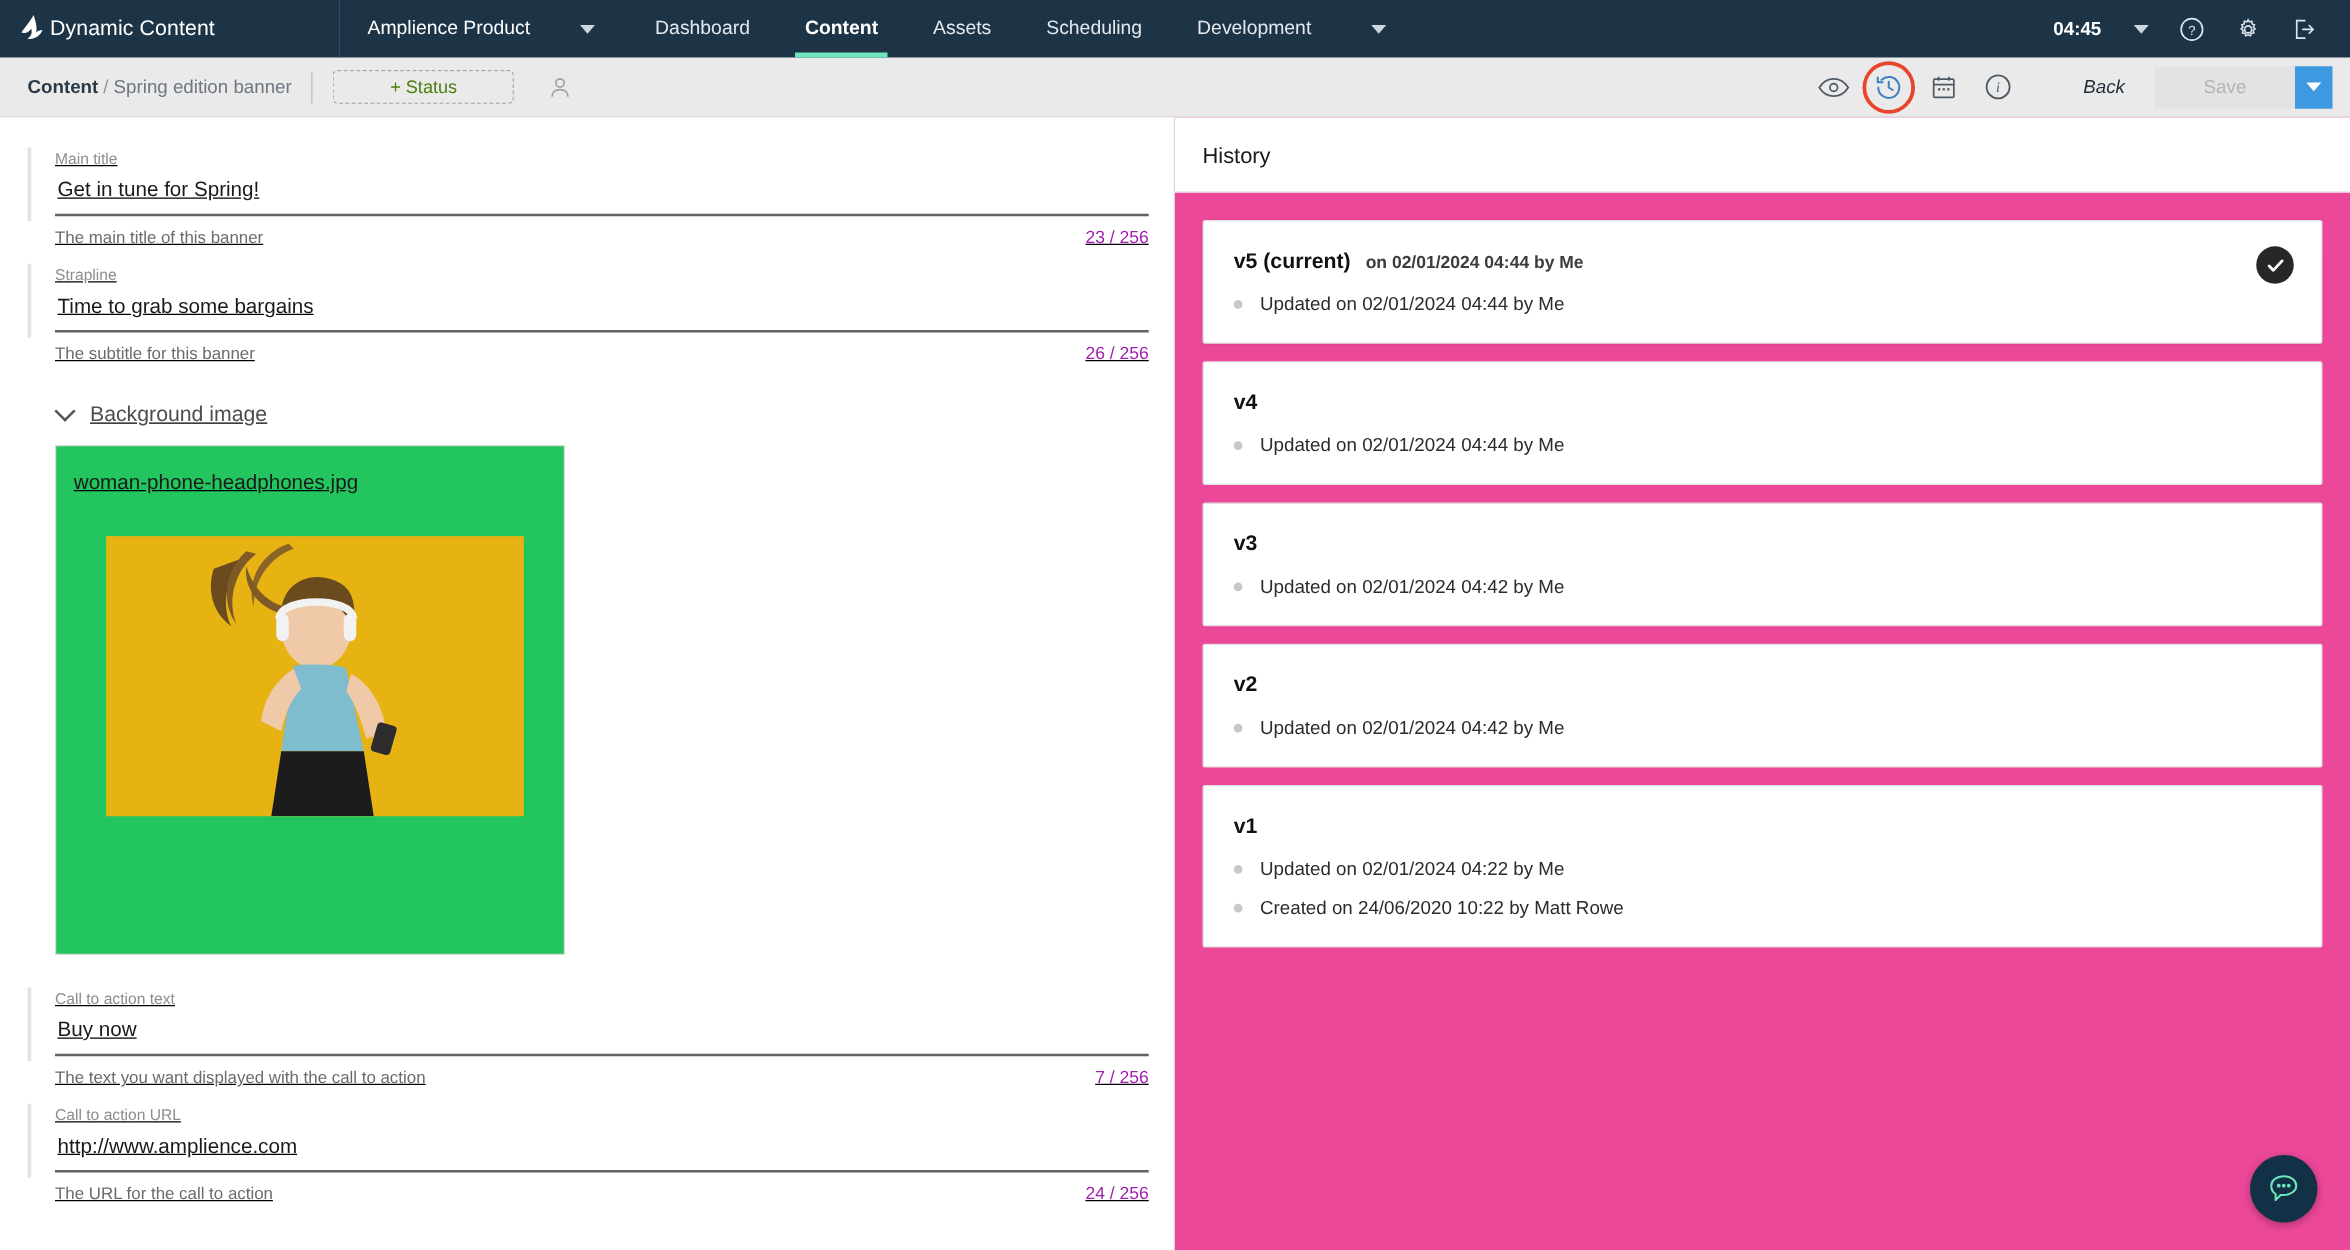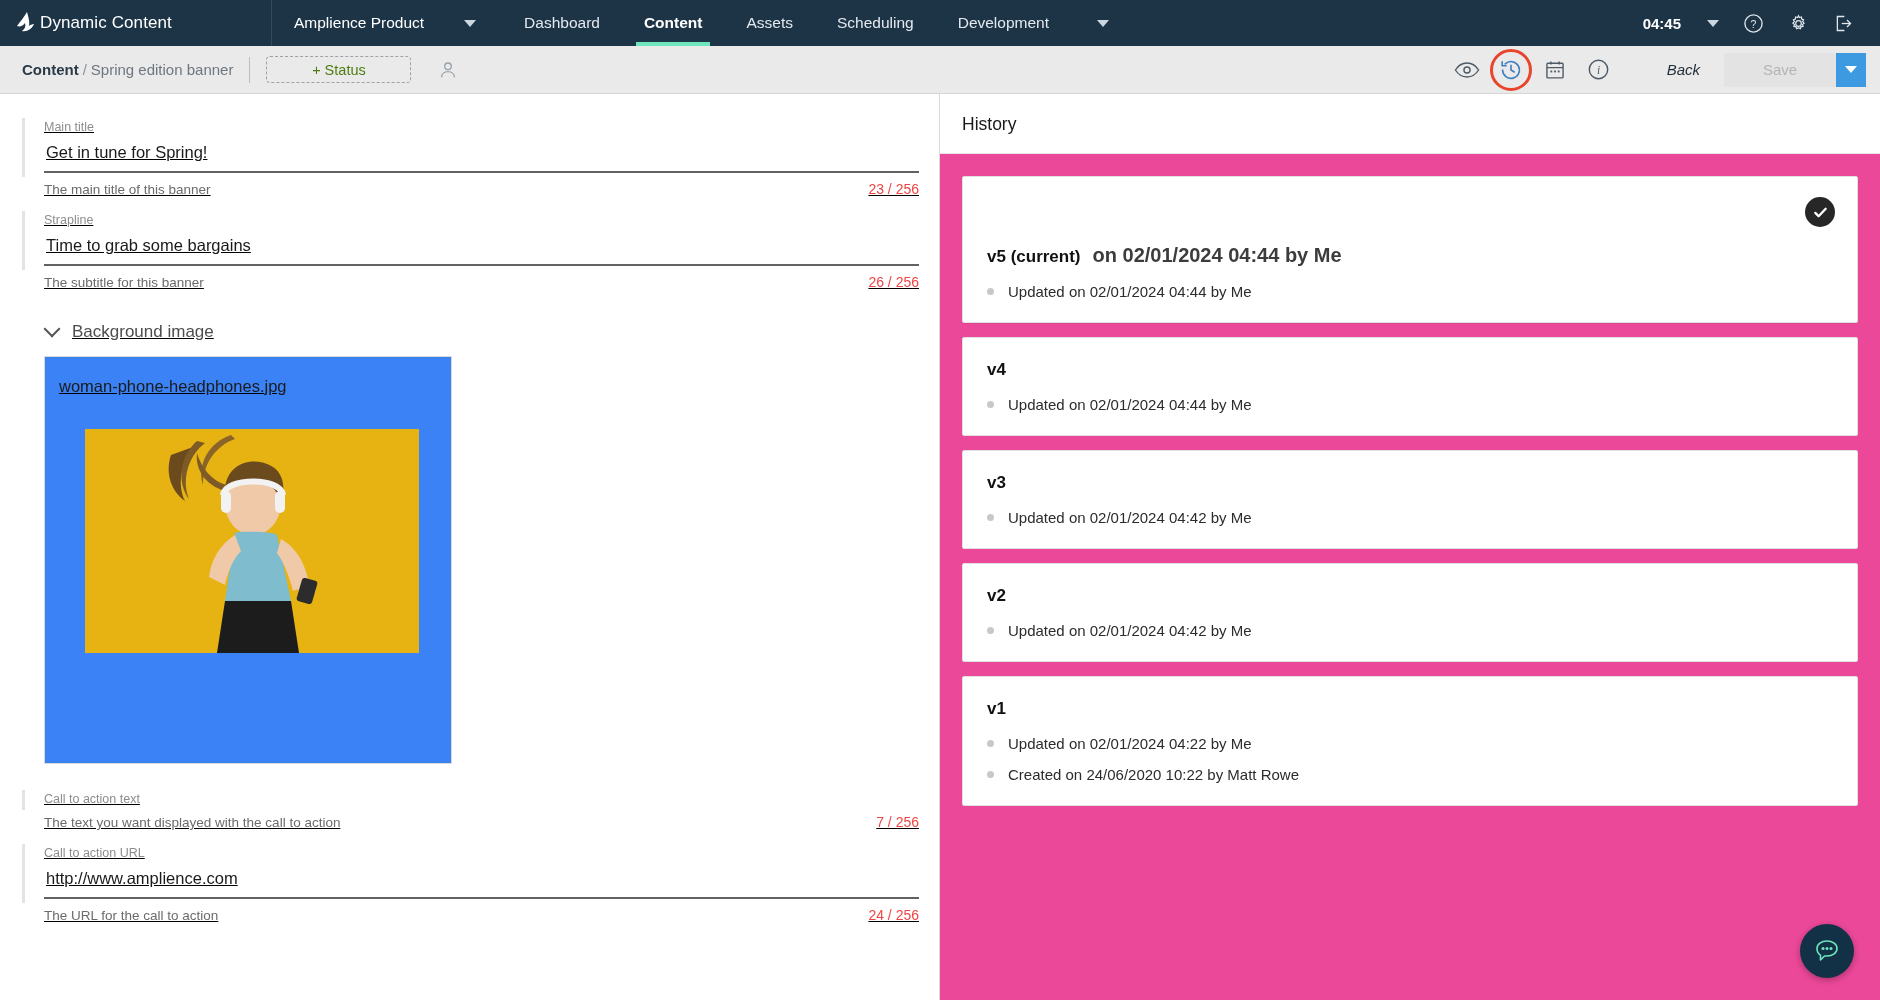--- a/index.html
+++ b/index.html
@@ -111,35 +111,35 @@
   .flabel { font-size: 12.5px; color: #8d8d8d; margin-bottom: 7px; }
   .finput {
     font-size: 16.5px; color: #1a1a1a; padding: 2px 0 9px 2px;
     border-bottom: 2px solid #626262; width: 875px;
   }
   .fhelp-row {
     display:flex; align-items:baseline; width: 875px;
     margin-top: 8px;
   }
   .fhelp { font-size: 13.5px; color:#6b6b6b; }
-  .fcount { margin-left:auto; font-size: 14px; color:#ef4444; }
+  .fcount { margin-left:auto; font-size: 14px; color:#a21caf; }
 
   .section-head {
     display:flex; align-items:center; gap: 14px;
     padding: 26px 0 14px 46px; font-size: 17px; color:#4d4d4d;
     cursor: pointer;
   }
   .chev {
     width: 12px; height: 12px; border-right: 2px solid #565656;
     border-bottom: 2px solid #565656; transform: rotate(45deg);
     margin-top:-6px;
   }
   .img-card {
     margin-left: 44px; width: 408px; height: 408px;
-    border: 1px solid #d9d9d9; background:#3b82f6; position:relative;
+    border: 1px solid #d9d9d9; background:#22c55e; position:relative;
   }
   .img-filename {
     font-size: 16.5px; color:#1a1a1a; padding: 20px 0 0 14px;
   }
   .img-thumb {
     position:absolute; left: 40px; top: 72px;
     width: 334px; height: 224px; overflow:hidden;
     background:#e8b613;
   }
   .img-thumb svg { display:block; }
@@ -151,21 +151,21 @@
     color: #1a1a1a; border-bottom: 1px solid #e6e6e6;
   }
   .hist-list { padding: 22px; overflow-y: auto; flex: 1; }
   .hist-card {
     background:#fff; border: 1px solid #e0e0e0; border-radius: 2px;
     padding: 22px 24px 22px 24px; margin-bottom: 14px; position: relative;
   }
   .hist-card.current { box-shadow: 0 1px 2px rgba(0,0,0,.07); }
   .hc-top { display:flex; align-items:baseline; gap: 12px; }
   .hc-ver { font-size: 17px; font-weight: bold; color:#111; }
-  .hc-meta { font-size: 20px; color:#3c3c3c; font-weight: bold; margin-top: 45px; }
+  .hc-meta { font-size: 14px; color:#3c3c3c; font-weight: bold; }
   .hc-events { margin-top: 16px; }
   .hc-ev {
     display:flex; align-items:center; gap: 14px;
     font-size: 15px; color:#2c2c2c; margin-bottom: 14px;
   }
   .hc-ev:last-child { margin-bottom: 0; }
   .dot { width: 7px; height: 7px; border-radius: 50%; background:#c8c8c8; flex:none; }
   .check-badge {
     position:absolute; right: 22px; top: 20px;
     width: 30px; height: 30px; border-radius: 50%; background:#272727;
@@ -345,20 +345,21 @@
               <circle cx="222" cy="160" r="9" fill="#f0c9a8"></circle>
               <rect x="214" y="150" width="16" height="24" rx="3" fill="#2c2c2c" transform="rotate(16 222 162)"></rect>
               <path d="M140 172 L206 172 L214 224 L132 224 Z" fill="#1c1c1c"></path>
             </g>
           </svg>
         </div>
       </div>
 
       <div class="field" style="margin-top:18px">
         <div class="flabel">Call to action text</div>
+        <div class="finput">Buy now</div>
         <div class="fhelp-row">
           <span class="fhelp">The text you want displayed with the call to action</span>
           <span class="fcount">7 / 256</span>
         </div>
       </div>
 
       <div class="field">
         <div class="flabel">Call to action URL</div>
         <div class="finput">http://www.amplience.com</div>
         <div class="fhelp-row">

